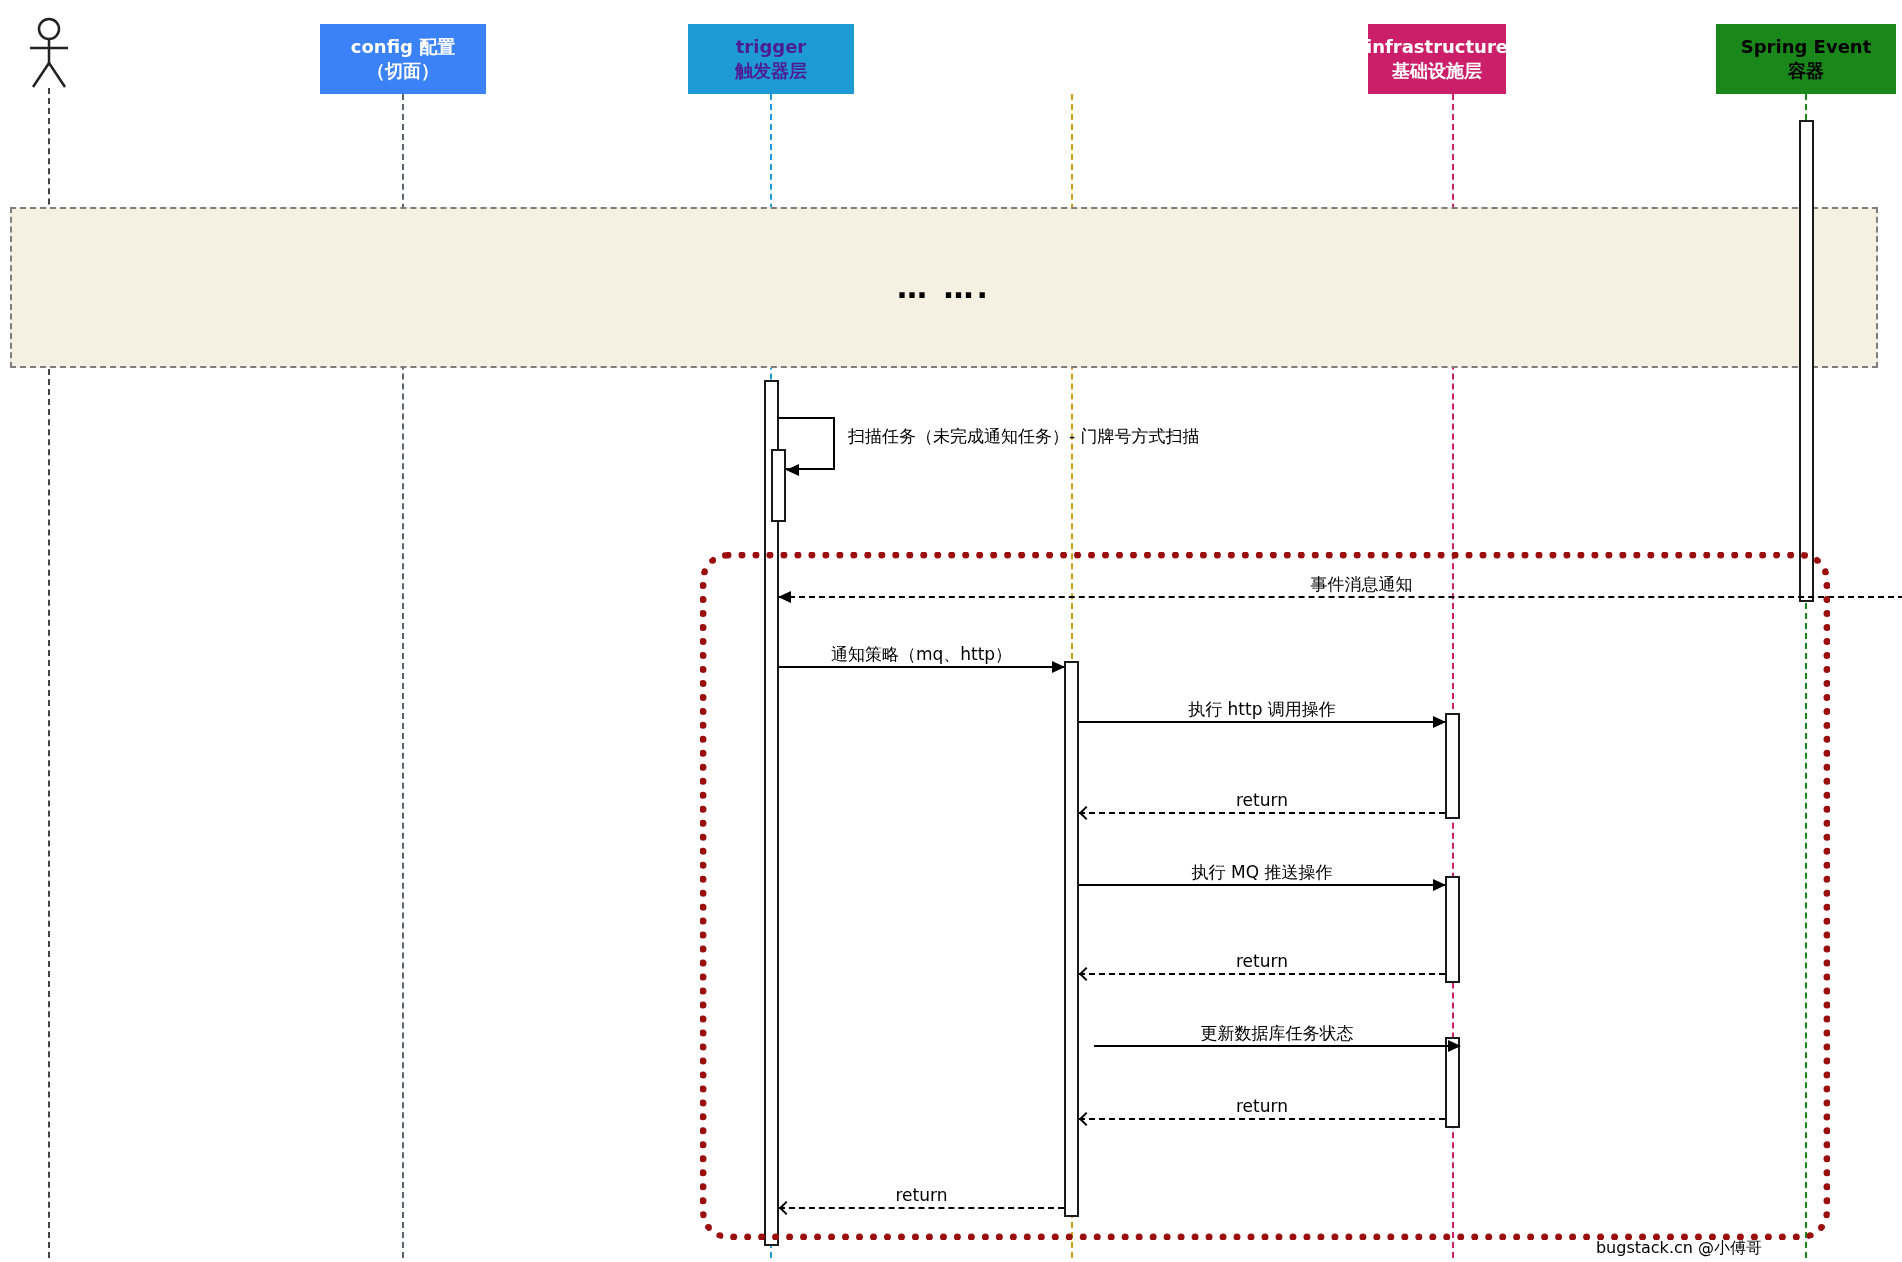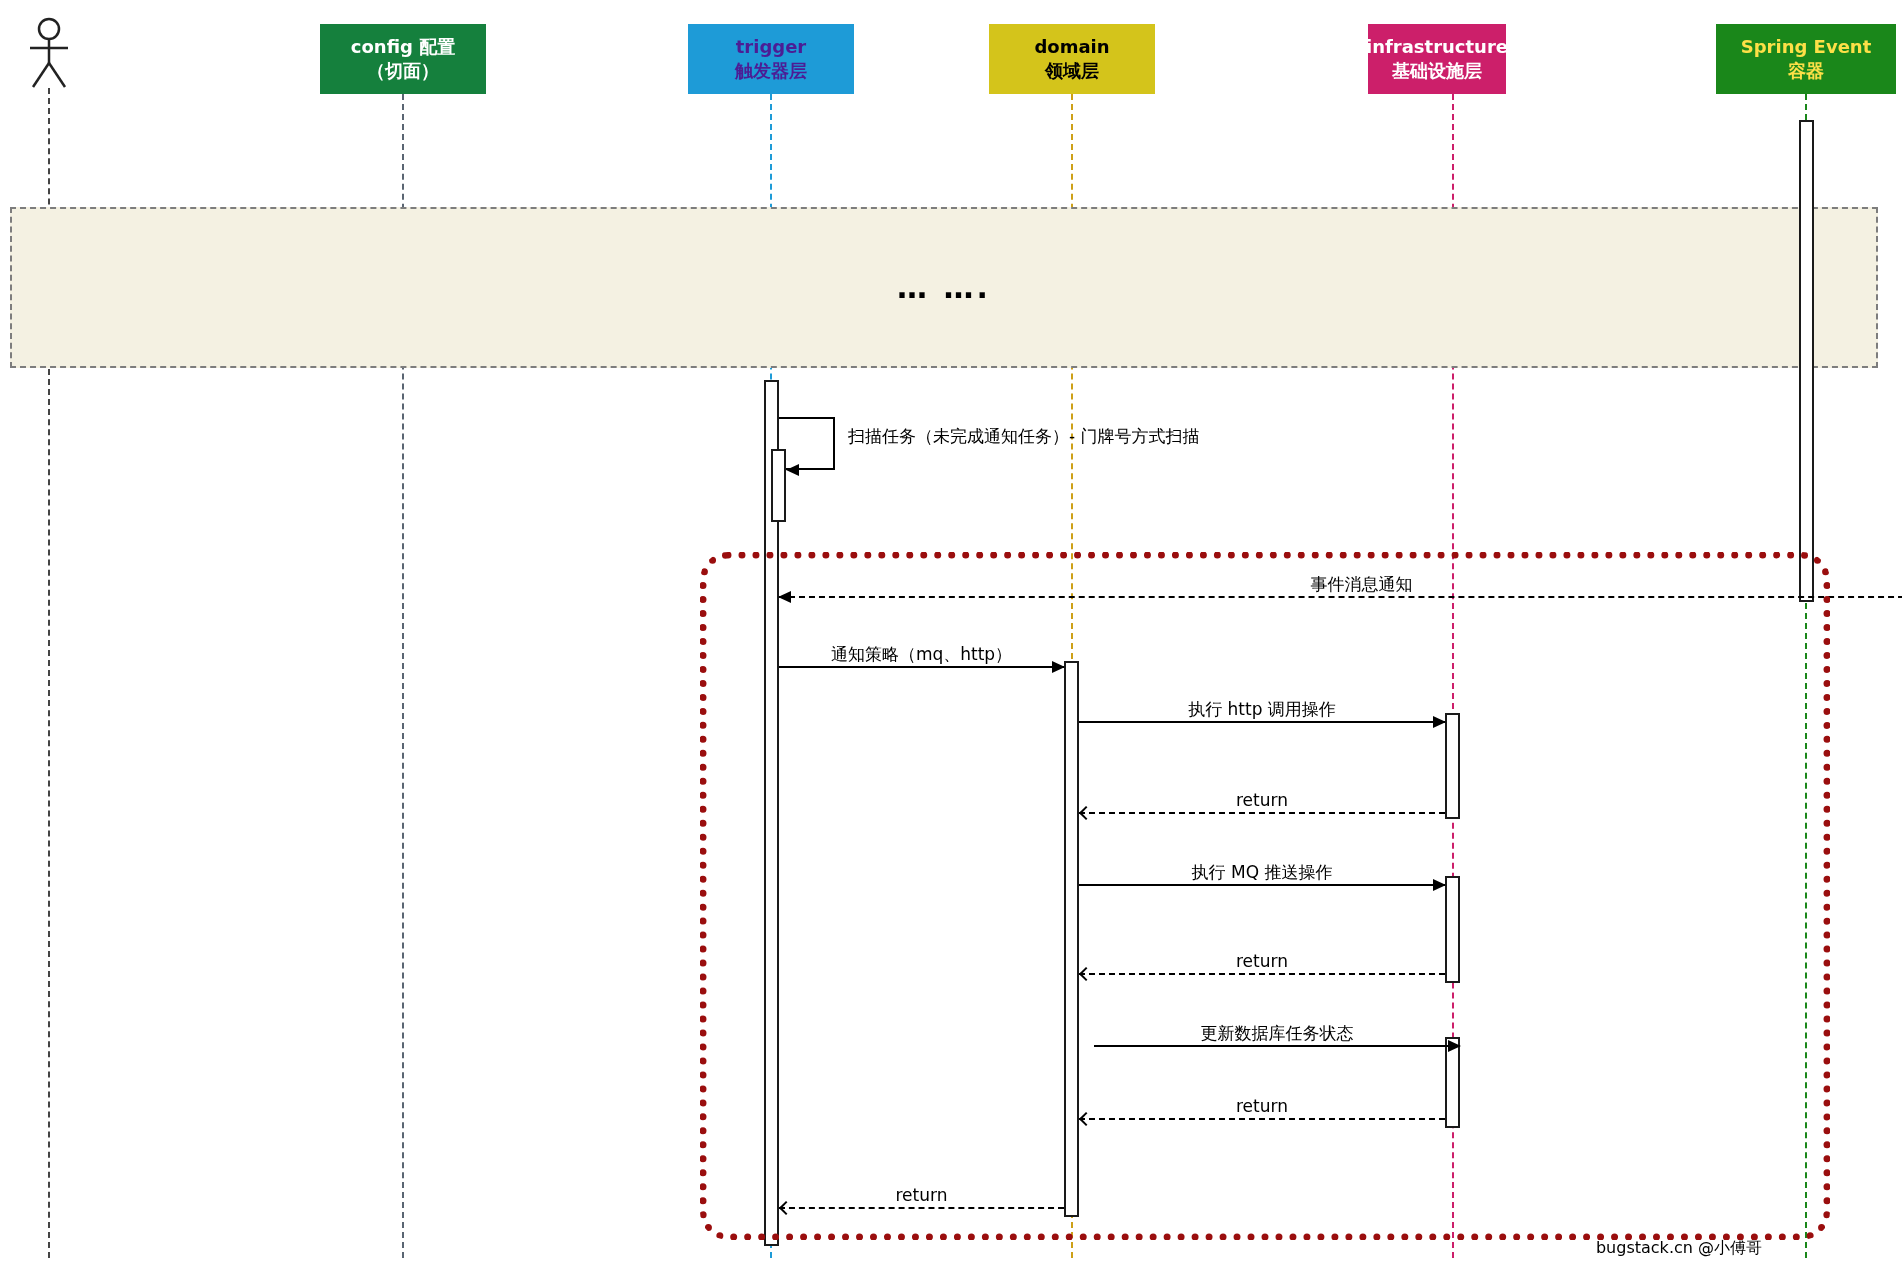--- a/index.html
+++ b/index.html
@@ -12,25 +12,25 @@
   .ll-config { border-color:#5a6572; }
   .ll-trigger { border-color:#1e9bd7; }
   .ll-domain { border-color:#cda018; }
   .ll-infra { border-color:#cc1f6a; }
   .ll-spring { border-color:#1a871a; }
 
   
   .pbox { position:absolute; top:24px; height:70px; display:flex; align-items:center; justify-content:center;
           text-align:center; font-weight:bold; font-size:18px; line-height:1.35; z-index:3; }
   .pbox span { white-space:pre-line; }
-  .p-config { background:#15803d; color:#fff; }
+  .p-config { background:#3b82f6; color:#fff; }
   .p-trigger { background:#1e9bd7; color:#4c1d95; }
   .p-domain { background:#d4c41b; color:#000; }
   .p-infra { background:#cc1f6a; color:#fff; }
-  .p-spring { background:#1a871a; color:#fde047; }
+  .p-spring { background:#1a871a; color:#000000; }
 
   
   .band { position:absolute; left:10px; top:207px; width:1868px; height:161px; background:#f4f1e2;
           border:2px dashed #7d7d7d; z-index:1; display:flex; align-items:center; justify-content:center; }
   .band-text { font-size:30px; font-weight:bold; letter-spacing:3px; }
 
   
   .act { position:absolute; width:15px; background:#fff; border:2px solid #1a1a1a; z-index:2; }
 
   
@@ -83,24 +83,20 @@
     <line x1="24" y1="47" x2="40" y2="71" stroke="#222" stroke-width="2.5"></line>
   </svg>
 
   <div class="pbox p-config" style="left:320px; width:166px;">
     <span>config 配置
 （切面）</span>
   </div>
   <div class="pbox p-trigger" style="left:688px; width:166px;">
     <span>trigger
 触发器层</span>
-  </div>
-  <div class="pbox p-domain" style="left:989px; width:166px;">
-    <span>domain
-领域层</span>
   </div>
   <div class="pbox p-infra" style="left:1368px; width:138px;">
     <span>infrastructure
 基础设施层</span>
   </div>
   <div class="pbox p-spring" style="left:1716px; width:180px;">
     <span>Spring Event
 容器</span>
   </div>
 

